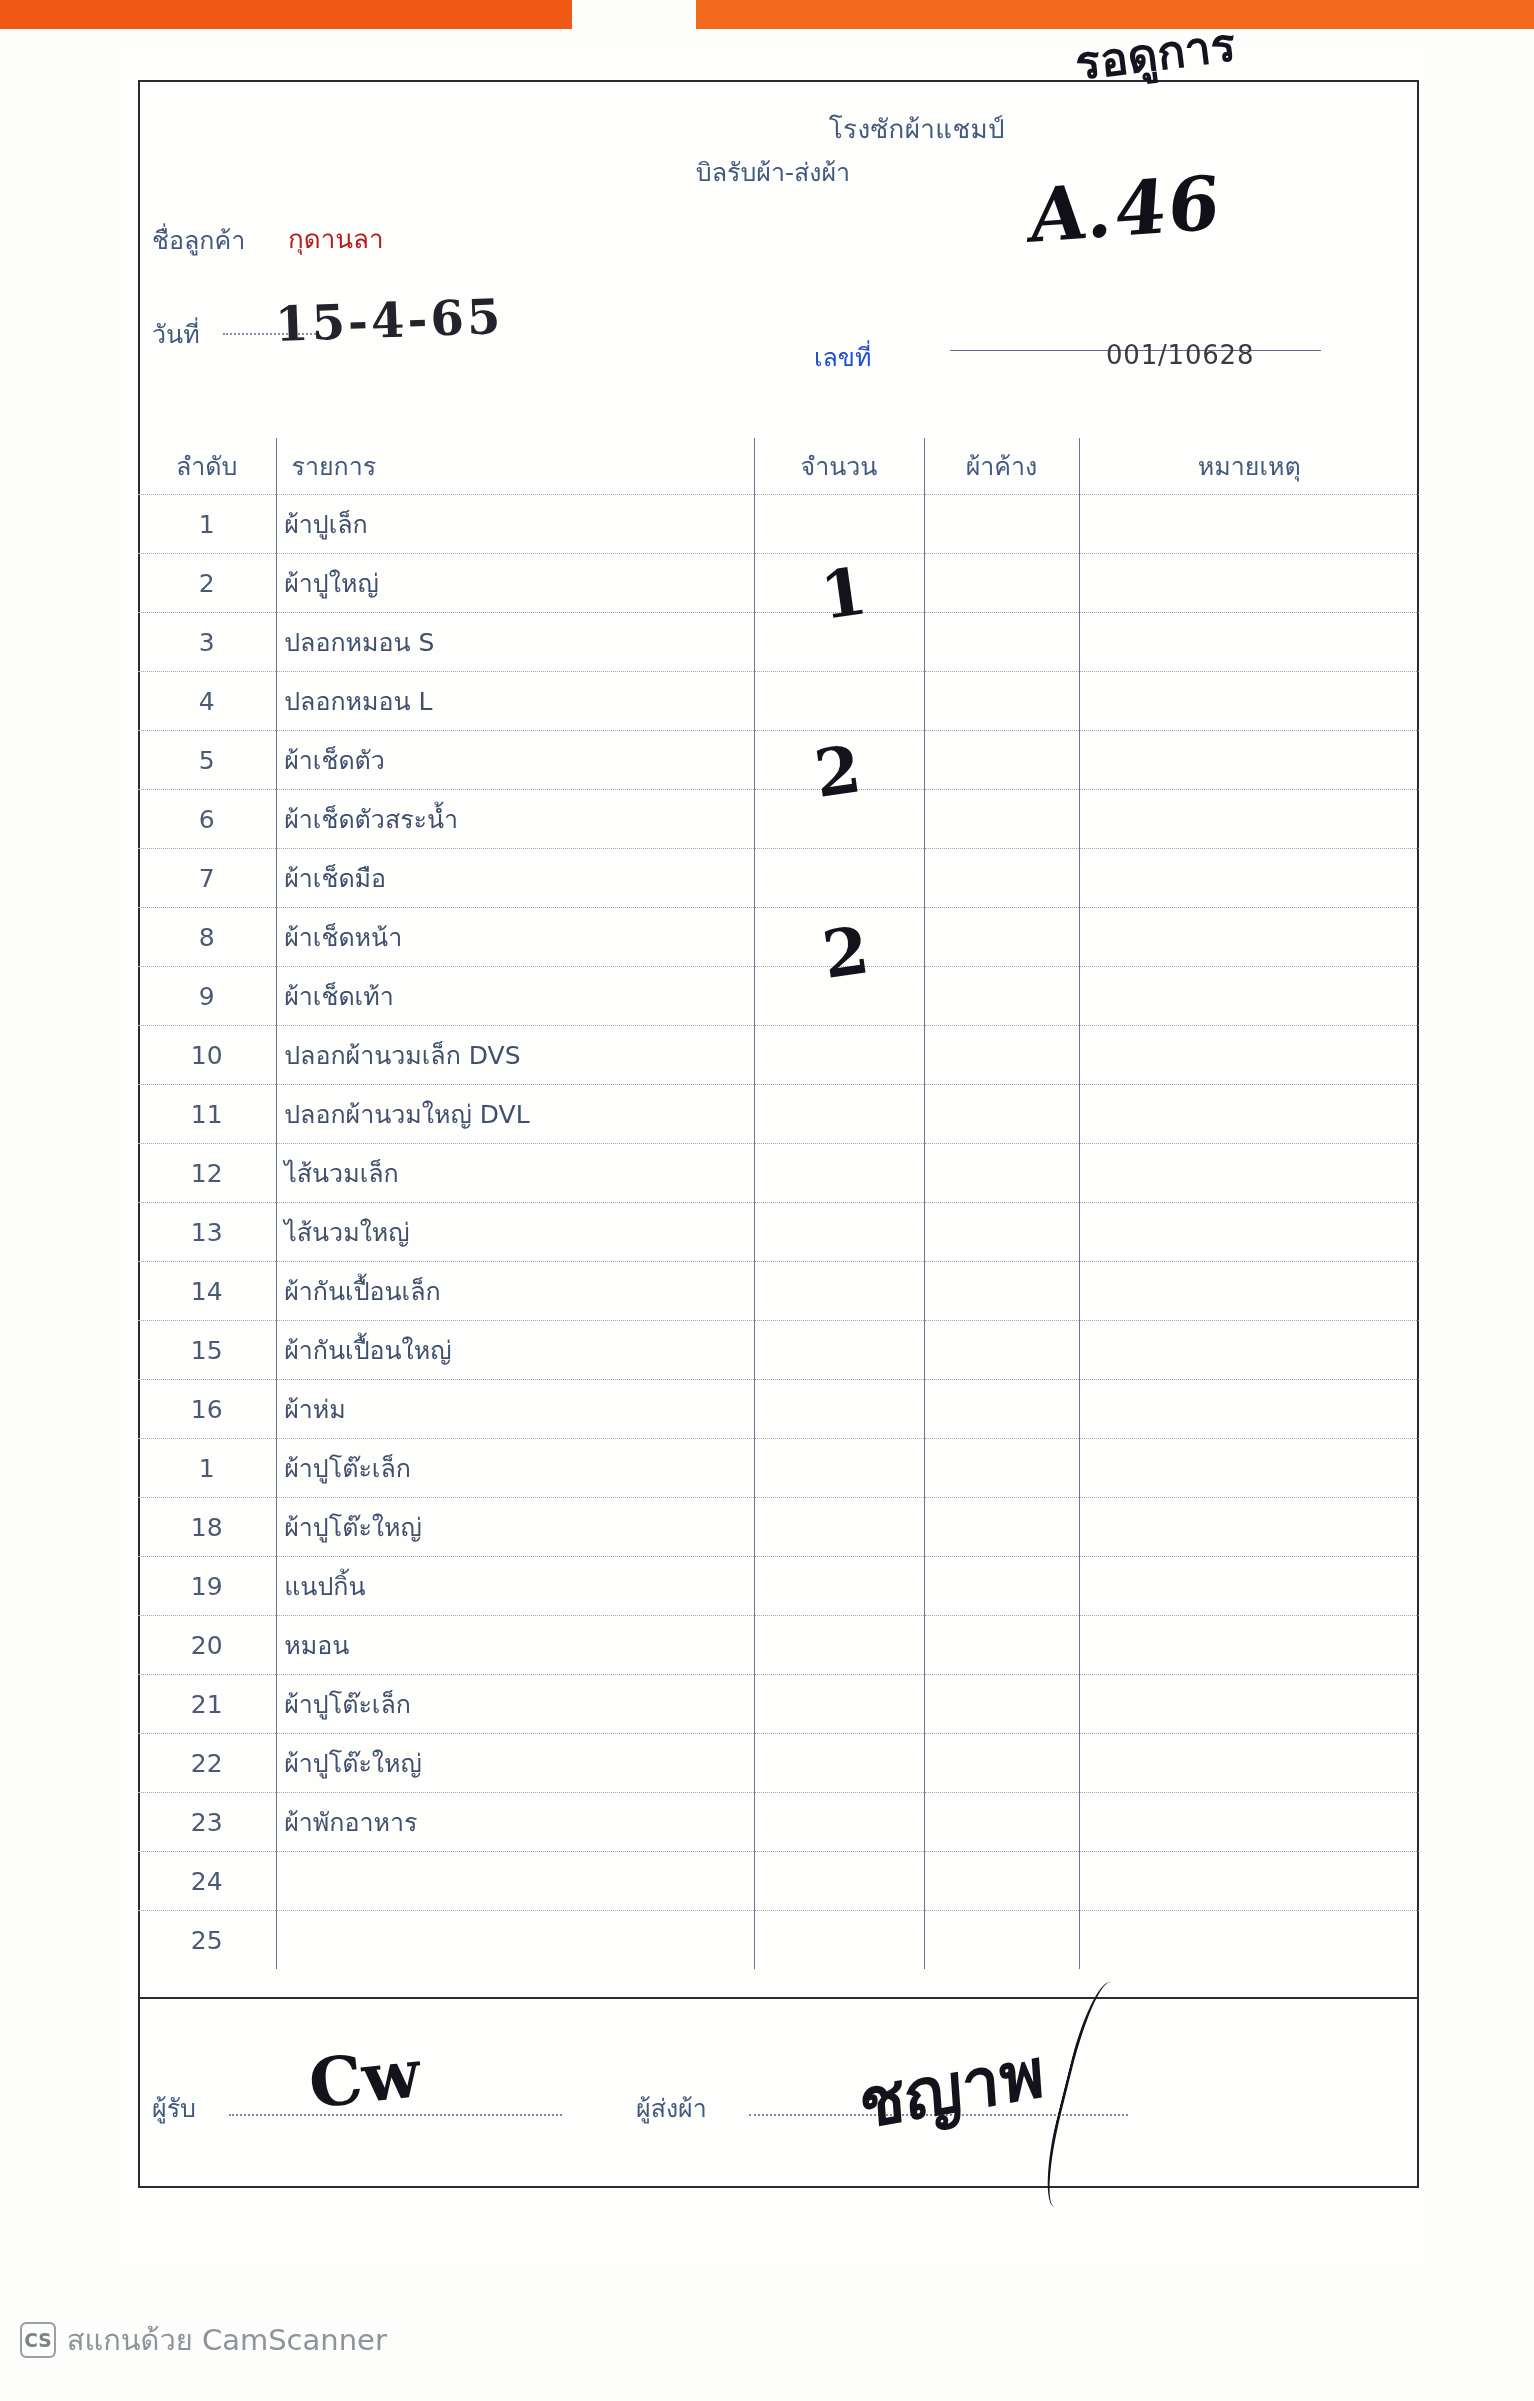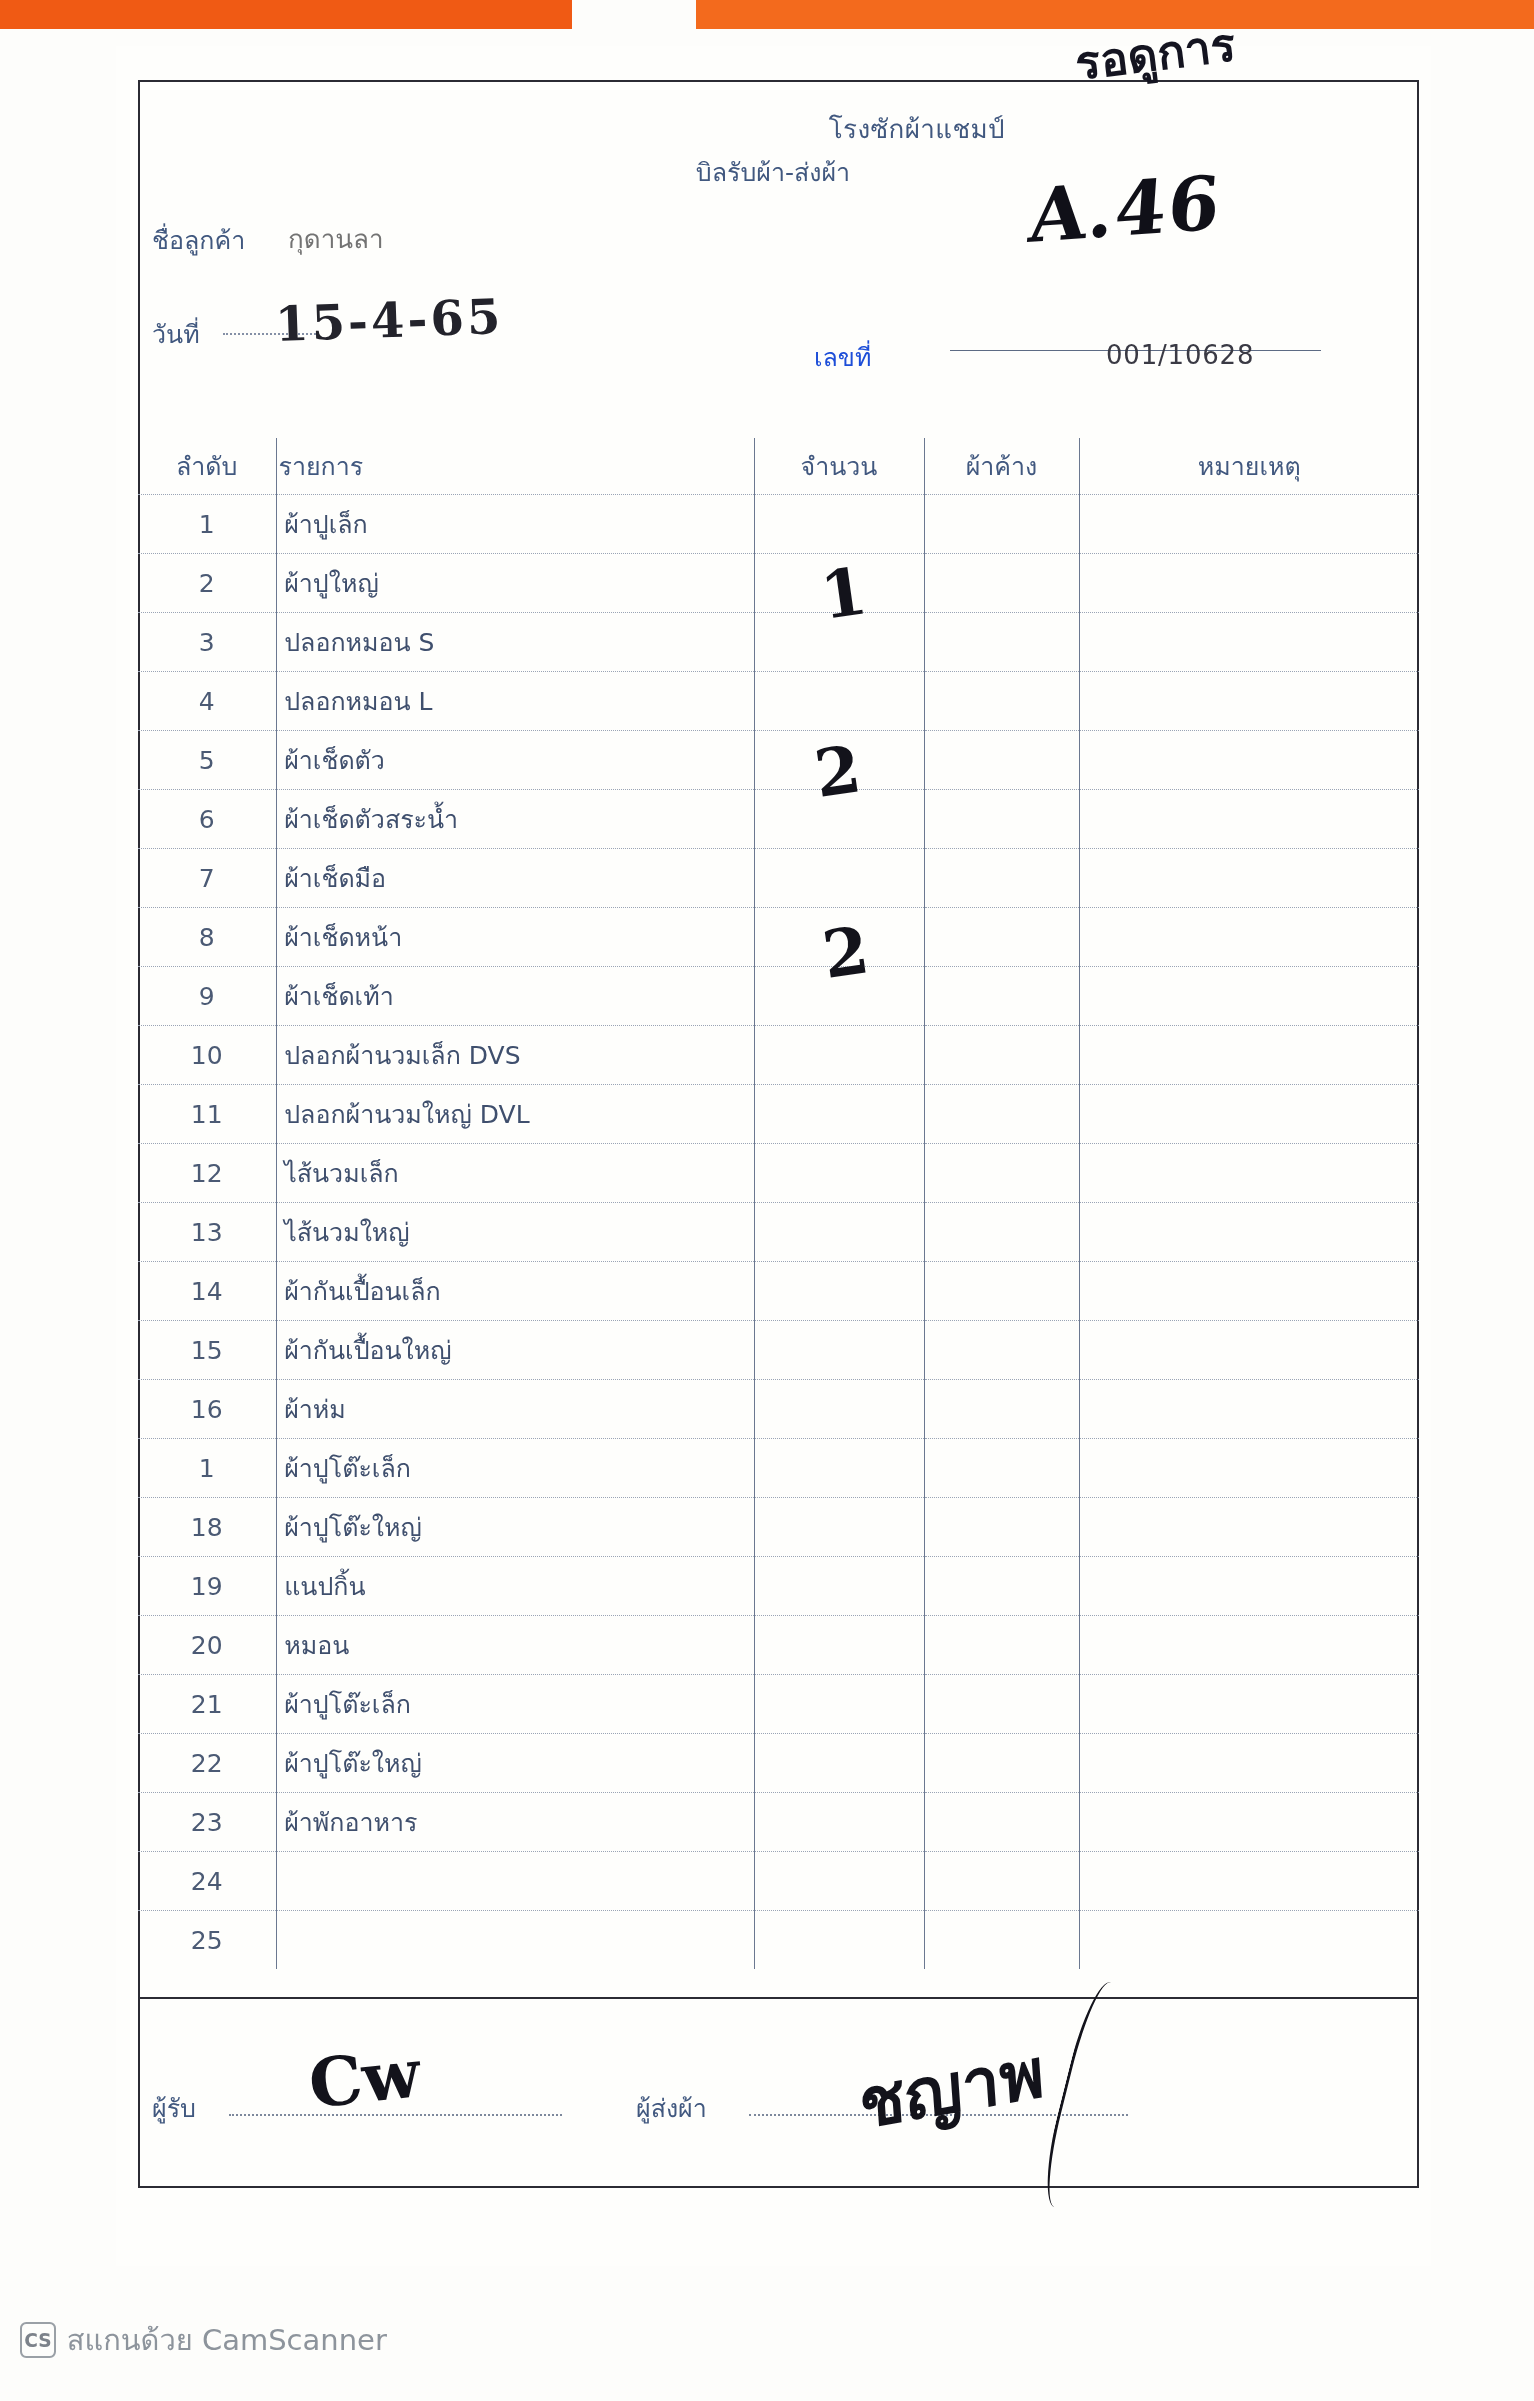--- a/index.html
+++ b/index.html
@@ -99,21 +99,21 @@
     left: 152px;
     top: 220px;
     font-size: 25px;
     color: #41587f;
   }
   #customer-value {
     position: absolute;
     left: 288px;
     top: 218px;
     font-size: 26px;
-    color: #737373;
+    color: #b91c1c;
     font-family: "DejaVu Serif", serif;
   }
 
   #date-label {
     position: absolute;
     left: 152px;
     top: 314px;
     font-size: 25px;
     color: #41587f;
   }
@@ -200,21 +200,21 @@
   #items-table col.c-qty   { width: 170px; }
   #items-table col.c-left  { width: 155px; }
   #items-table col.c-note  { width: 340px; }
 
   #items-table th {
     height: 56px;
     font-size: 25px;
     font-weight: normal;
     color: #41587f;
     border-right: 1.5px solid #6b7890;
-    padding: 0 2px;
+    padding: 0 15px;
     vertical-align: middle;
   }
   #items-table th.h-no   { text-align: center; }
   #items-table th.h-item { text-align: left; }
   #items-table th.h-qty  { text-align: center; }
   #items-table th.h-left { text-align: center; }
   #items-table th.h-note { text-align: center; border-right: none; }
 
   #items-table td {
     height: 58px;

